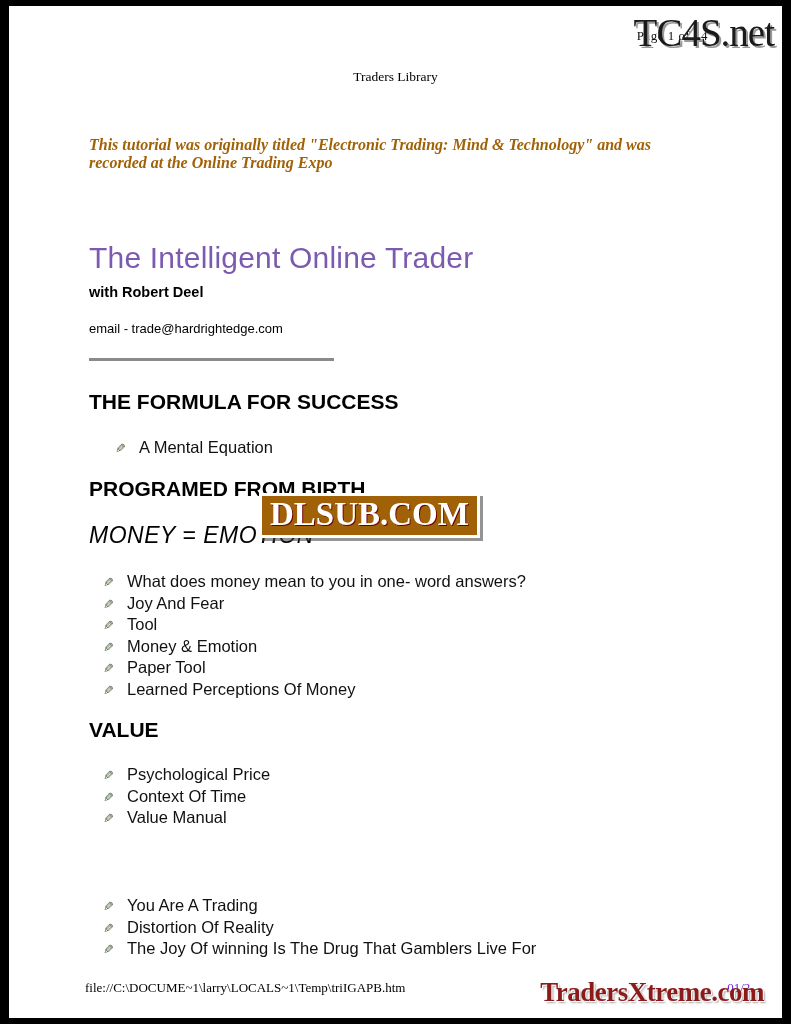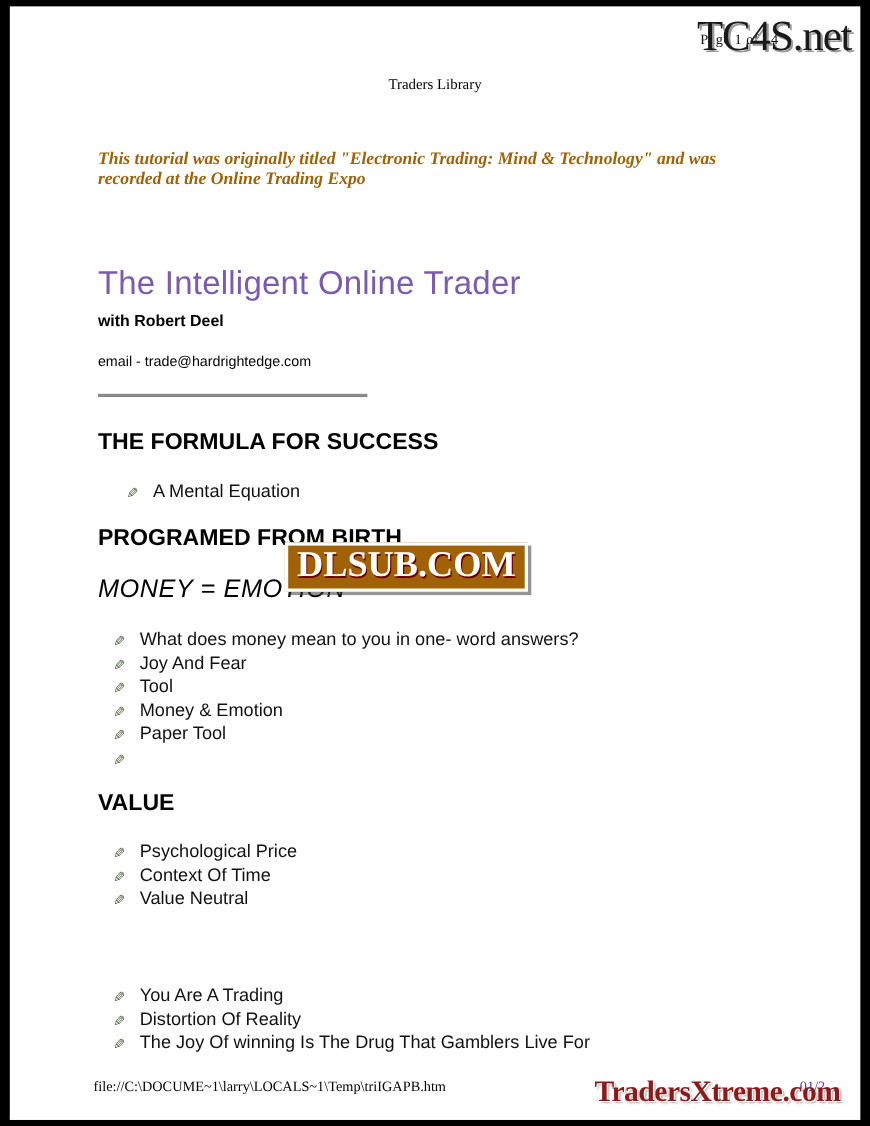--- a/index.html
+++ b/index.html
@@ -267,28 +267,28 @@
     <div class="eq" style="top:516px;">MONEY = EMOTION</div>
 
     <div class="wm-dlsub">DLSUB.COM</div>
 
     <ul class="bullets indent1" style="top:565px;">
       <li><span class="bullet-icon">✎</span><span>What does money mean to you in one- word answers?</span></li>
       <li><span class="bullet-icon">✎</span><span>Joy And Fear</span></li>
       <li><span class="bullet-icon">✎</span><span>Tool</span></li>
       <li><span class="bullet-icon">✎</span><span>Money &amp; Emotion</span></li>
       <li><span class="bullet-icon">✎</span><span>Paper Tool</span></li>
-      <li><span class="bullet-icon">✎</span></li>
+      <li><span class="bullet-icon">✎</span><span>Learned Perceptions Of Money</span></li>
     </ul>
 
     <h2 class="section" style="top:712px;">VALUE</h2>
     <ul class="bullets indent1" style="top:758px;">
       <li><span class="bullet-icon">✎</span><span>Psychological Price</span></li>
       <li><span class="bullet-icon">✎</span><span>Context Of Time</span></li>
-      <li><span class="bullet-icon">✎</span><span>Value Neutral</span></li>
+      <li><span class="bullet-icon">✎</span><span>Value Manual</span></li>
     </ul>
 
     <ul class="bullets indent1" style="top:889px;">
       <li><span class="bullet-icon">✎</span><span>You Are A Trading</span></li>
       <li><span class="bullet-icon">✎</span><span>Distortion Of Reality</span></li>
       <li><span class="bullet-icon">✎</span><span>The Joy Of winning Is The Drug That Gamblers Live For</span></li>
     </ul>
 
     <div class="footer-path">file://C:\DOCUME~1\larry\LOCALS~1\Temp\triIGAPB.htm</div>
     <div class="footer-date">01/2...</div>

